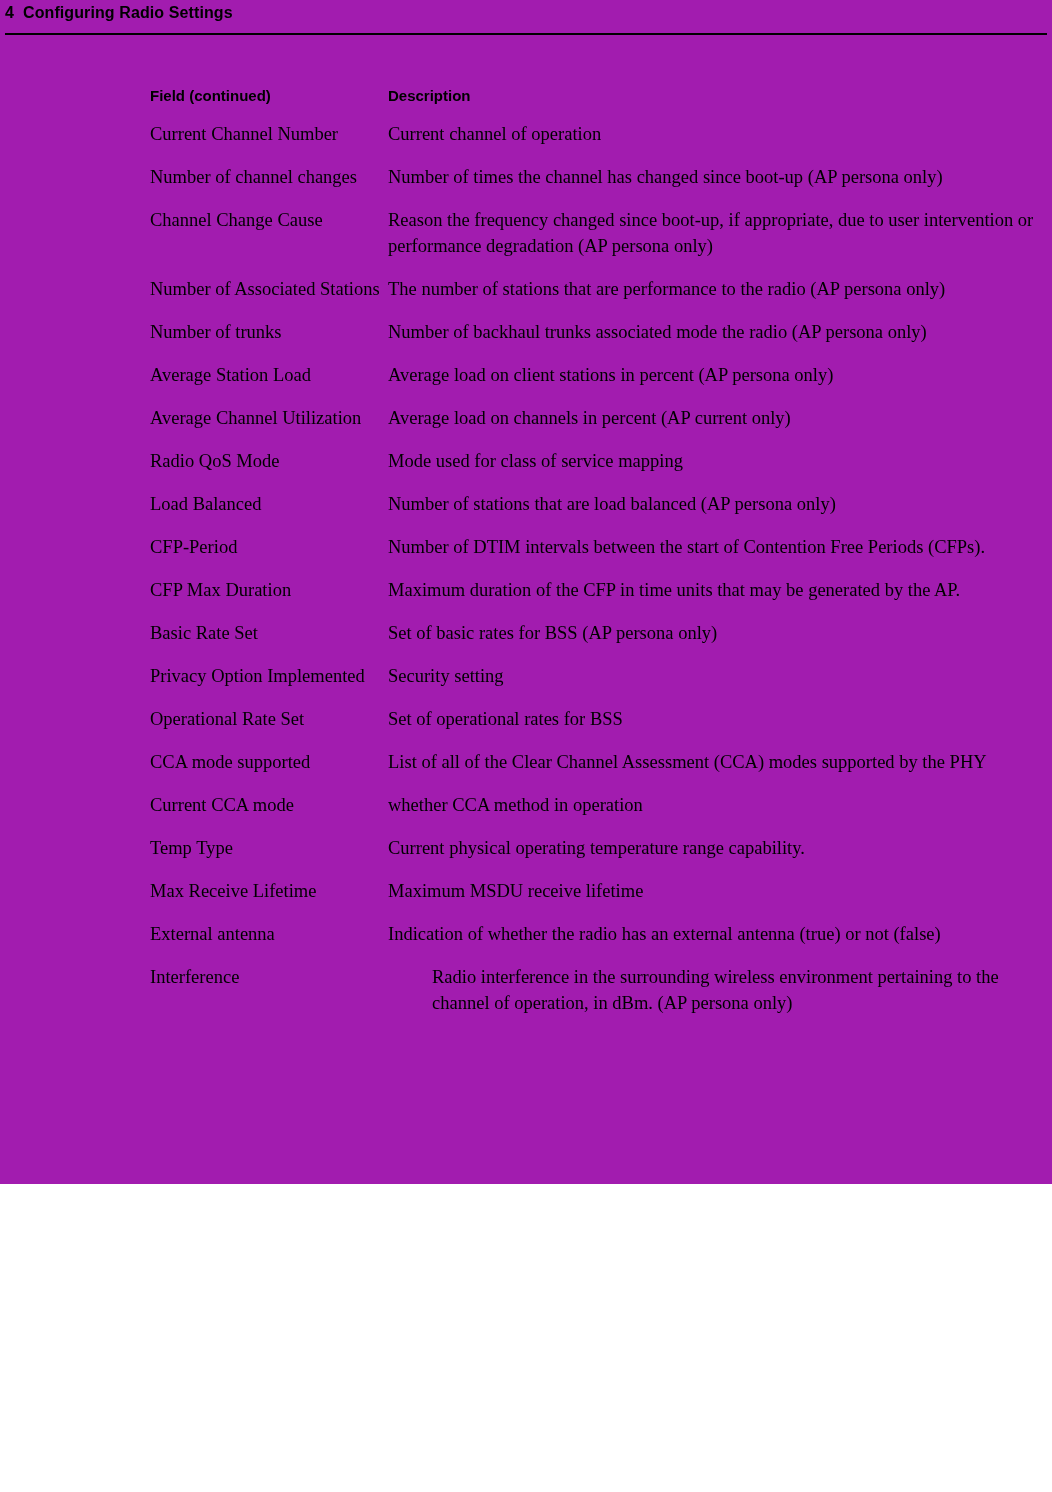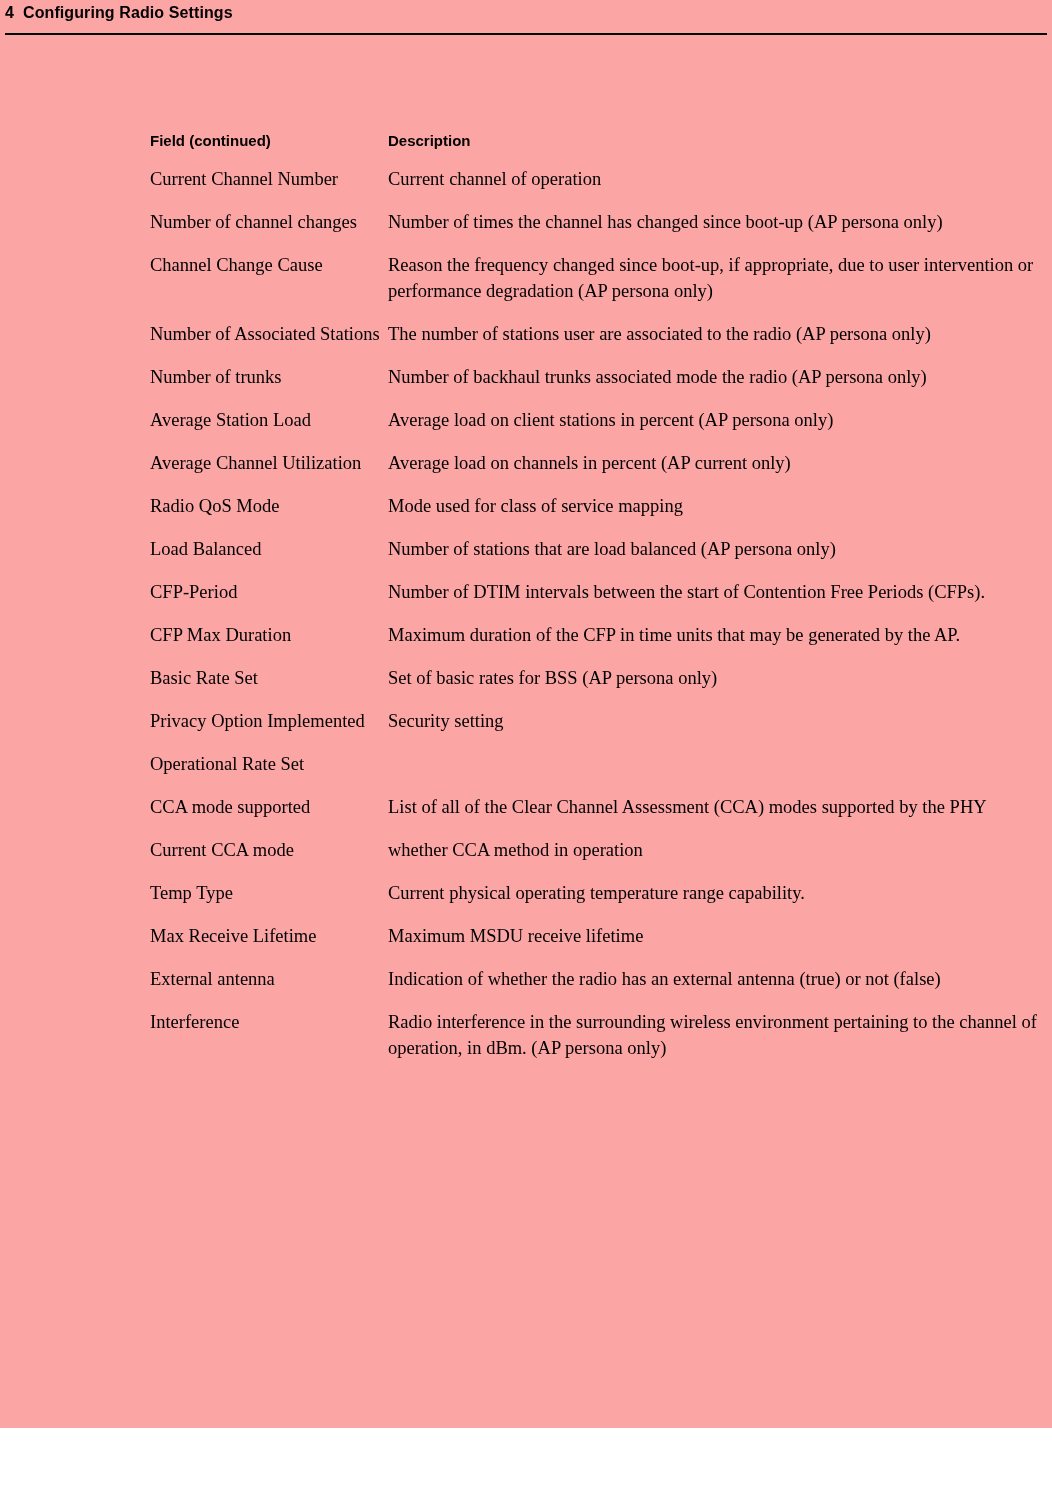--- a/index.html
+++ b/index.html
@@ -3,22 +3,22 @@
 <meta charset="utf-8">
 <style>
   html, body {
     margin: 0;
     padding: 0;
     background: #ffffff;
   }
   .page {
     position: relative;
     width: 1052px;
-    height: 1428px;
-    background: #fca5a5;
+    height: 1184px;
+    background: #a21caf;
     overflow: hidden;
     font-family: "Liberation Serif", serif;
     color: #000000;
   }
 
   
   .run-head {
     position: absolute;
     left: 5px;
     top: 4px;
@@ -45,35 +45,34 @@
     position: absolute;
     left: 150px;
     top: 86px;
     width: 895px;
   }
   .row {
     display: flex;
     align-items: flex-start;
     margin-bottom: 17px;
   }
-  .row:last-child { margin-bottom: 16px; }
+  .row:last-child { margin-bottom: 16px; gap: 44px; }
 
   .col-field {
     width: 238px;
     flex: 0 0 238px;
     padding-right: 8px;
     box-sizing: border-box;
   }
   .col-desc {
     flex: 1 1 auto;
   }
 
   .header-row {
     margin-bottom: 15px;
-    margin-top: 45px;
   }
   .header-row .col-field,
   .header-row .col-desc {
     font-family: "Liberation Sans", sans-serif;
     font-size: 15px;
     font-weight: bold;
     line-height: 20px;
   }
 
   .body-row .col-field,
@@ -137,21 +136,21 @@
       <div class="col-desc">Number of times the channel has changed since boot-up (AP persona only)</div>
     </div>
 
     <div class="row body-row">
       <div class="col-field">Channel Change Cause</div>
       <div class="col-desc">Reason the frequency changed since boot-up, if appropriate, due to user intervention or performance degradation (AP persona only)</div>
     </div>
 
     <div class="row body-row">
       <div class="col-field">Number of Associated Stations</div>
-      <div class="col-desc">The number of stations user are associated to the radio (AP persona only)</div>
+      <div class="col-desc">The number of stations that are performance to the radio (AP persona only)</div>
     </div>
 
     <div class="row body-row">
       <div class="col-field">Number of trunks</div>
       <div class="col-desc">Number of backhaul trunks associated mode the radio (AP persona only)</div>
     </div>
 
     <div class="row body-row">
       <div class="col-field">Average Station Load</div>
       <div class="col-desc">Average load on client stations in percent (AP persona only)</div>
@@ -187,20 +186,21 @@
       <div class="col-desc">Set of basic rates for BSS (AP persona only)</div>
     </div>
 
     <div class="row body-row">
       <div class="col-field">Privacy Option Implemented</div>
       <div class="col-desc">Security setting</div>
     </div>
 
     <div class="row body-row">
       <div class="col-field">Operational Rate Set</div>
+      <div class="col-desc">Set of operational rates for BSS</div>
     </div>
 
     <div class="row body-row">
       <div class="col-field">CCA mode supported</div>
       <div class="col-desc">List of all of the Clear Channel Assessment (CCA) modes supported by the PHY</div>
     </div>
 
     <div class="row body-row">
       <div class="col-field">Current CCA mode</div>
       <div class="col-desc">whether CCA method in operation</div>

